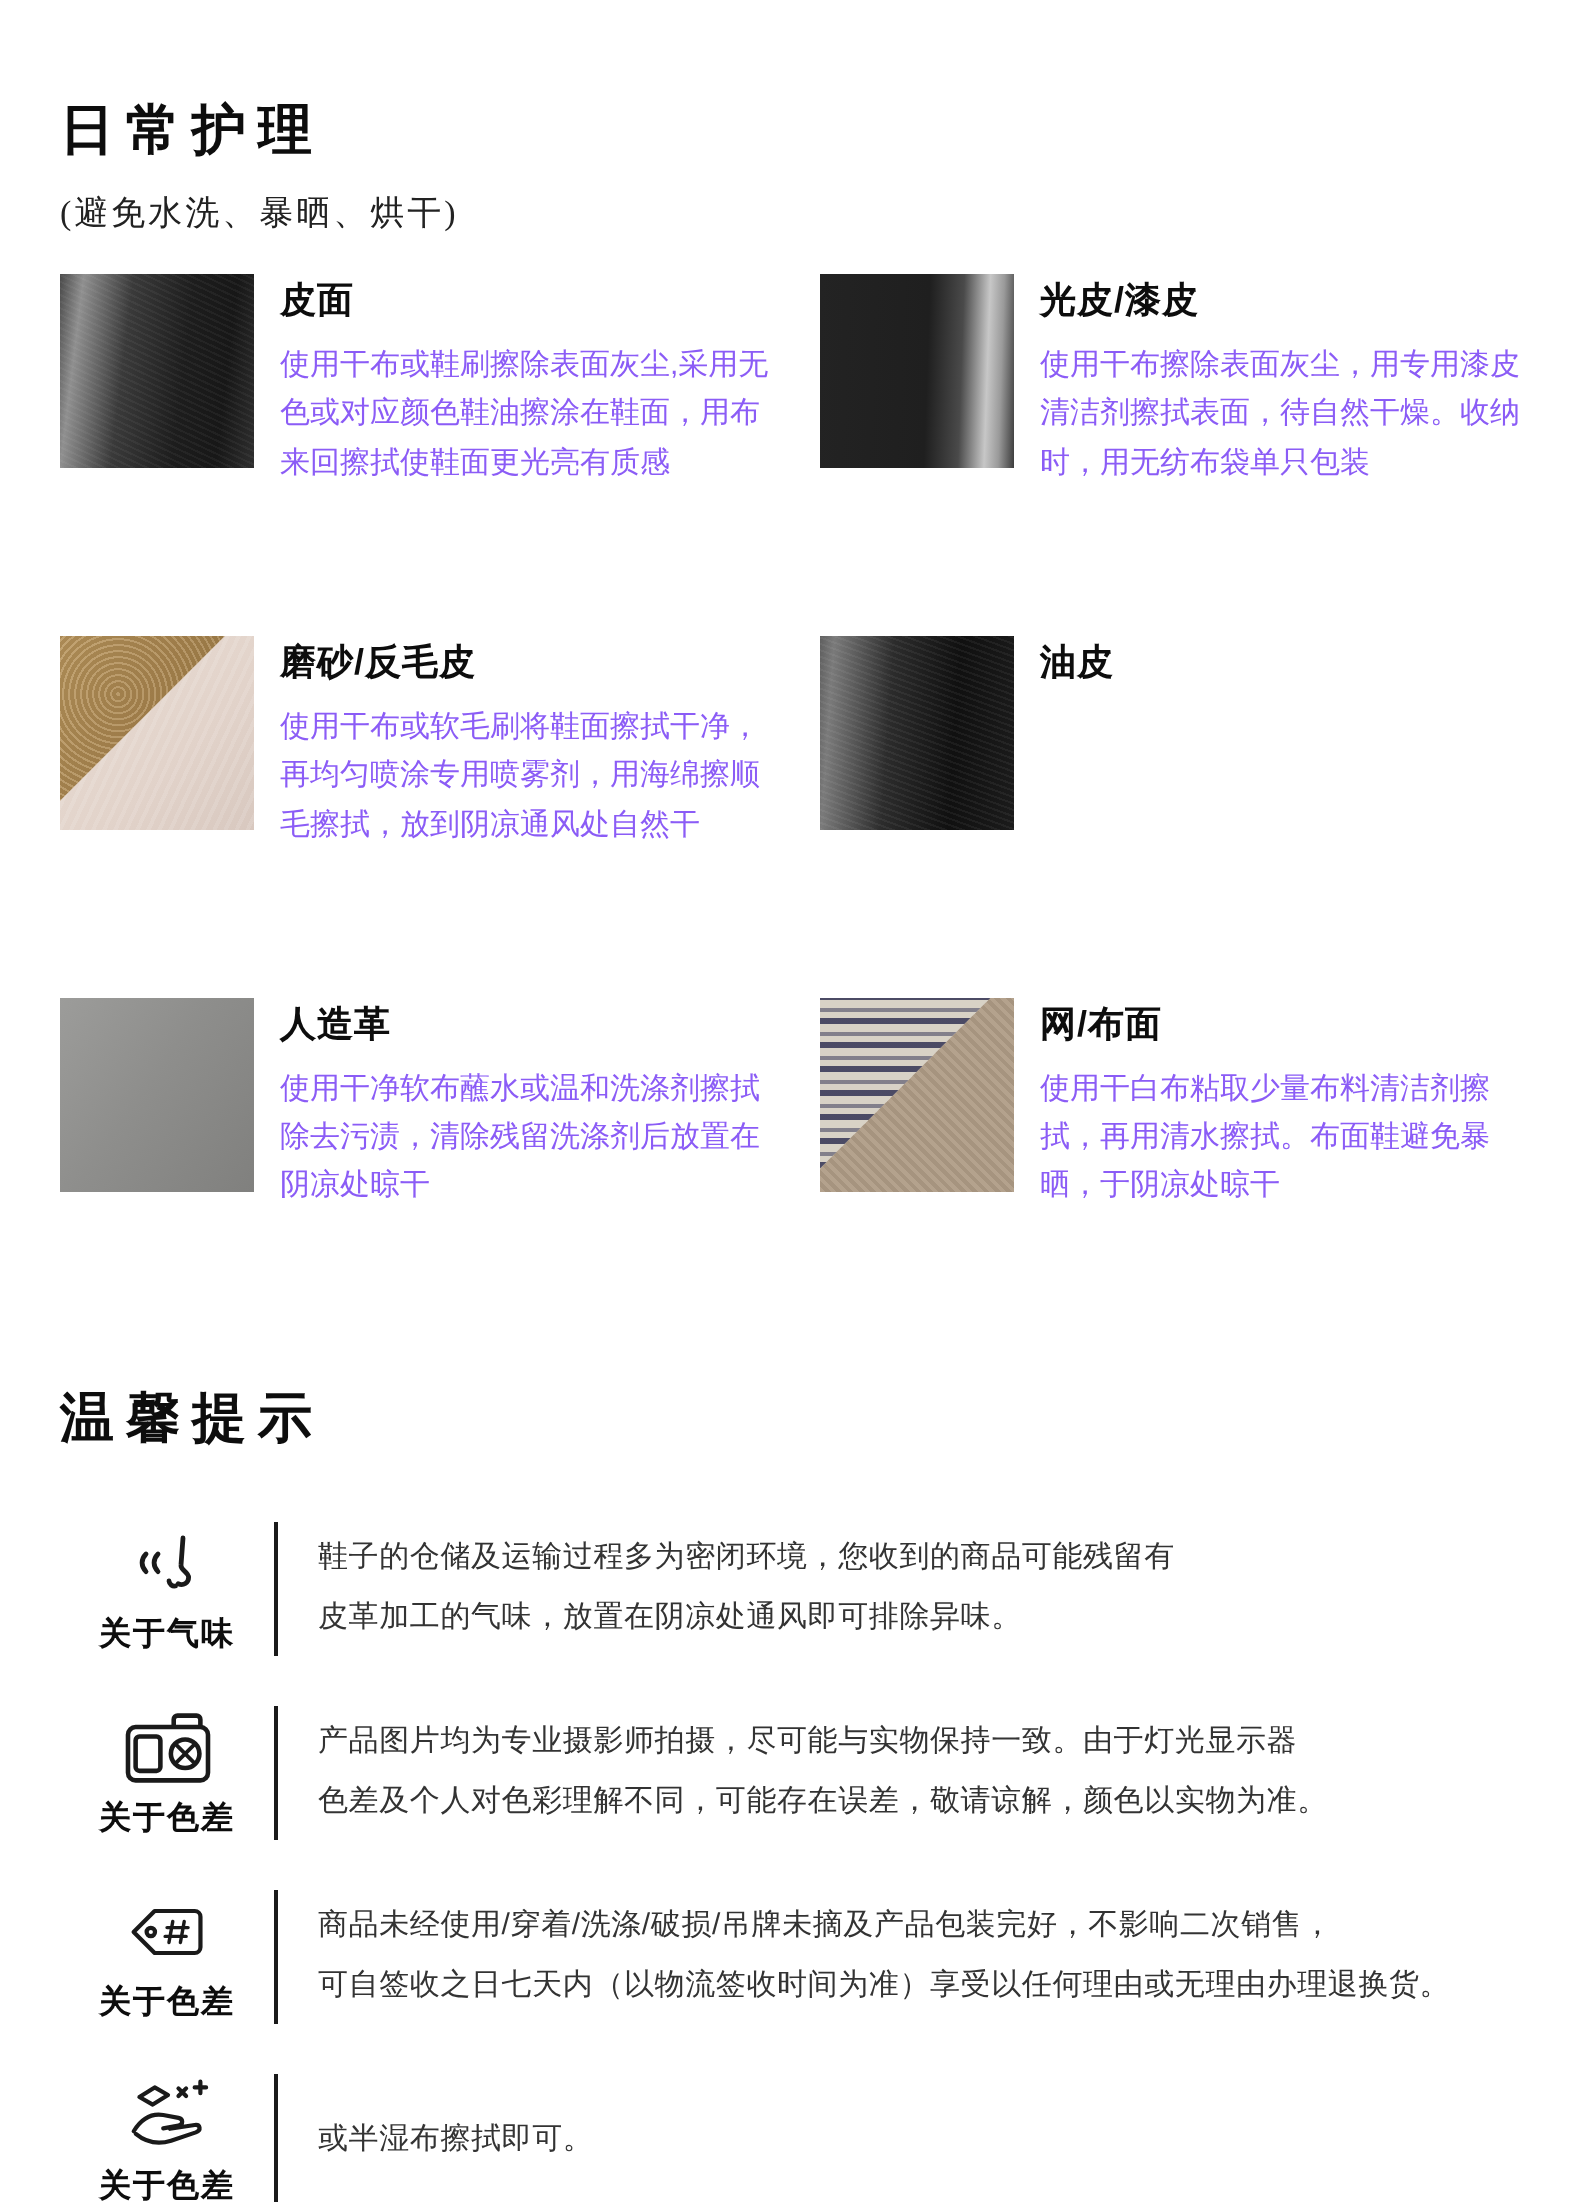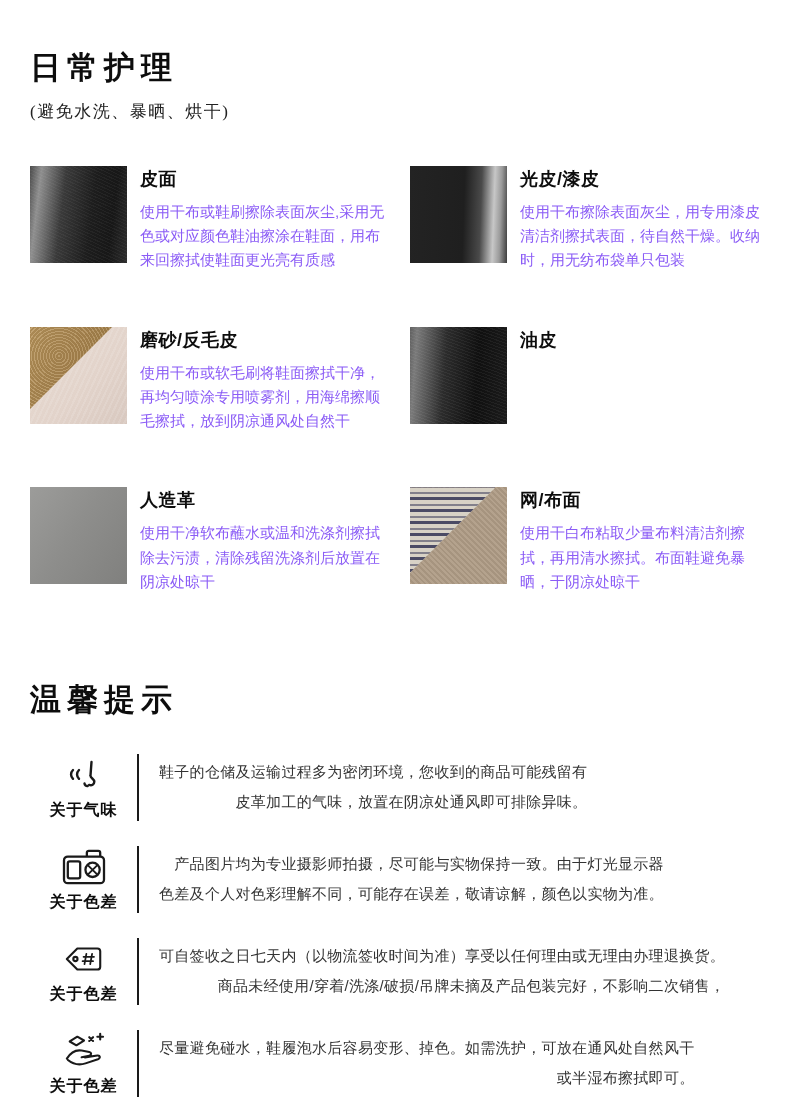--- a/index.html
+++ b/index.html
@@ -1,22 +1,22 @@
 <!DOCTYPE html>
 <html><head>
 <meta charset="utf-8">
 <style>
   html,body{margin:0;padding:0;background:#fff;}
   body{width:790px;height:1101px;font-family:"Liberation Sans","DejaVu Sans",sans-serif;color:#111;overflow:hidden;}
   .page{position:relative;width:790px;height:1101px;background:#fff;box-sizing:border-box;padding:50px 0 0 30px;}
 
-  .section-title{font-size:31px;font-weight:bold;letter-spacing:6px;color:#0d0d0d;margin:0;line-height:1.15;}
+  .section-title{font-size:27px;font-weight:bold;letter-spacing:6px;color:#0d0d0d;margin:0;line-height:1.15;}
   .subtitle{font-size:17px;color:#222;letter-spacing:1.5px;margin:14px 0 0 0;font-family:Liberation Serif, serif;}
 
-  .care-grid{margin-top:43px;display:grid;grid-template-columns:380px 370px;row-gap:54px;}
+  .care-grid{margin-top:19px;display:grid;grid-template-columns:380px 370px;row-gap:74px;}
   .care-item{display:flex;}
   .swatch{width:97px;height:97px;flex:none;position:relative;overflow:hidden;}
   .care-text{margin-left:13px;width:252px;}
   .care-title{font-size:18px;font-weight:bold;color:#0d0d0d;margin:1px 0 9px 0;letter-spacing:0.5px;}
   .care-desc{font-size:15px;line-height:1.62;color:#8b5cf6;margin:0;}
 
   
   .sw-leather-black{background:
     repeating-linear-gradient(25deg,rgba(255,255,255,0.045) 0 1px,rgba(0,0,0,0) 1px 3px),
     linear-gradient(97deg,#4a4a4a 0%,#8f8f8f 11%,#3a3a3a 34%,#1d1d1d 62%,#171717 82%,#2e2e2e 100%);}
@@ -39,21 +39,21 @@
     repeating-linear-gradient(90deg,rgba(216,210,198,0.85) 0 2px,rgba(0,0,0,0) 2px 6px,rgba(216,210,198,0.6) 6px 7px,rgba(0,0,0,0) 7px 11px);}
 
   
   .tips-title{margin-top:88px;}
   .tips-list{margin-top:36px;}
   .tip-row{display:flex;align-items:center;min-height:66px;margin-bottom:25px;}
   .tip-icon-col{width:107px;flex:none;display:flex;flex-direction:column;align-items:center;}
   .tip-icon{display:block;height:42px;display:flex;align-items:center;justify-content:center;}
   .tip-label{font-size:16px;font-weight:bold;color:#0d0d0d;margin-top:4px;letter-spacing:1px;}
   .tip-divider{width:2px;background:#1a1a1a;align-self:stretch;flex:none;}
-  .tip-text{padding-left:20px;font-size:15px;line-height:2.0;color:#333;letter-spacing:0.3px;text-align:right;}
+  .tip-text{padding-left:20px;font-size:15px;line-height:2.0;color:#333;letter-spacing:0.3px;}
 </style>
 </head>
 <body>
 
 <div class="page">
 
   <section>
     <h1 class="section-title">日常护理</h1>
     <p class="subtitle">(避免水洗、暴晒、烘干)</p>
 
@@ -163,39 +163,38 @@
             <svg width="42" height="36" viewBox="0 0 44 36" fill="none" stroke="#1a1a1a" stroke-width="2.2" stroke-linejoin="round">
               <path d="M4 18 L15 7 h21 a3 3 0 0 1 3 3 v16 a3 3 0 0 1 -3 3 H15 Z"></path>
               <circle cx="13" cy="18" r="2.2"></circle>
               <path d="M24.5 12.5 l-2 11 M30.5 12.5 l-2 11 M21.5 15.7 h11 M20.5 20.3 h11" stroke-width="1.8" stroke-linecap="round"></path>
             </svg>
           </span>
           <span class="tip-label">关于色差</span>
         </div>
         <div class="tip-divider"></div>
         <div class="tip-text">
+          <div>商品未经使用/穿着/洗涤/破损/吊牌未摘及产品包装完好，不影响二次销售，</div>
           <div>可自签收之日七天内（以物流签收时间为准）享受以任何理由或无理由办理退换货。</div>
-          <div>商品未经使用/穿着/洗涤/破损/吊牌未摘及产品包装完好，不影响二次销售，</div>
         </div>
       </div>
 
       <div class="tip-row">
         <div class="tip-icon-col">
           <span class="tip-icon">
             <svg width="44" height="40" viewBox="0 0 46 42" fill="none" stroke="#1a1a1a" stroke-width="2.2" stroke-linecap="round" stroke-linejoin="round">
               <path d="M8 11 l8 -5 7 4 -8 5 z"></path>
               <path d="M28.5 6.5 l4 4 M32.5 6.5 l-4 4"></path>
               <path d="M40 3 v6 M37 6 h6"></path>
               <path d="M5 29 c4 -6.5 9.5 -9.5 15.5 -8.5 l8 1.5 c2.6 0.5 2.6 3.5 0 4 l-8 1.5 m3.5 0.2 l13 -2 c3 -0.4 3.6 2.8 0.6 3.9 l-13 4.4 c-7 2.2 -13.5 0.5 -18.5 -3.6"></path>
             </svg>
           </span>
           <span class="tip-label">关于色差</span>
         </div>
         <div class="tip-divider"></div>
         <div class="tip-text">
-          <div>尽量避免碰水，鞋履泡水后容易变形、掉色。如需洗护，可放在通风处自然风干</div>
           <div>或半湿布擦拭即可。</div>
         </div>
       </div>
 
     </div>
   </section>
 </div>
 
 </body></html>

